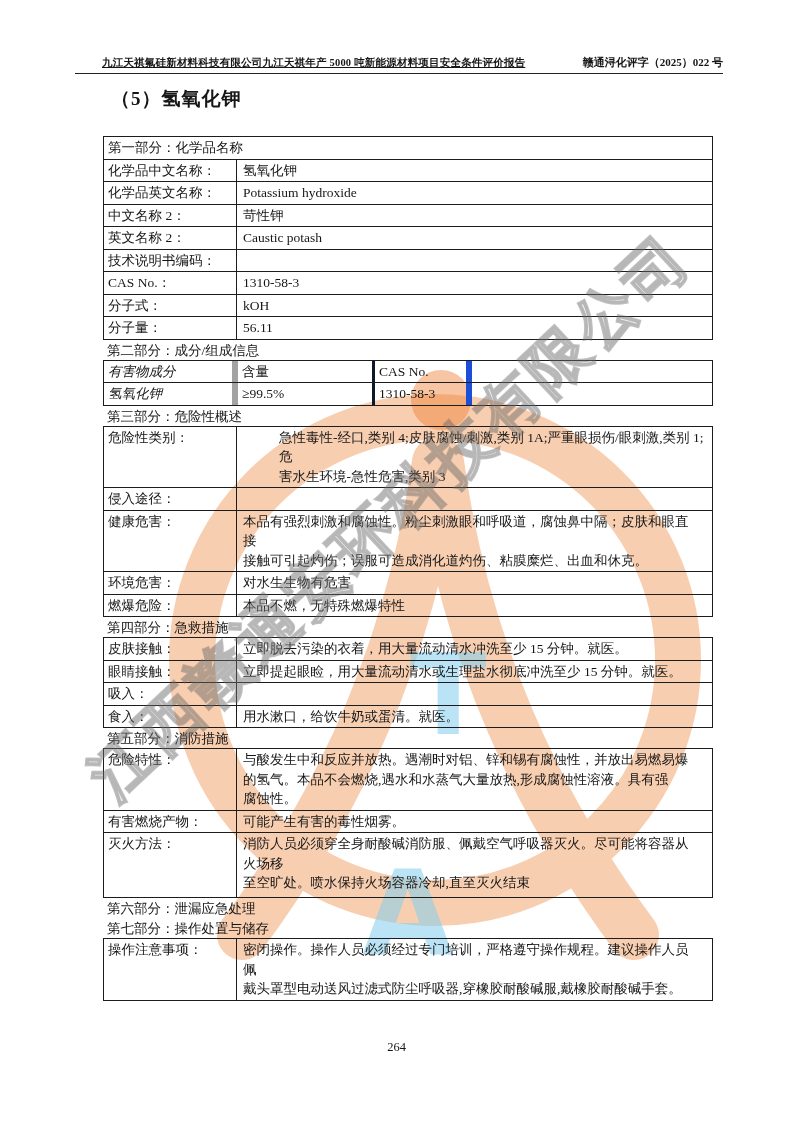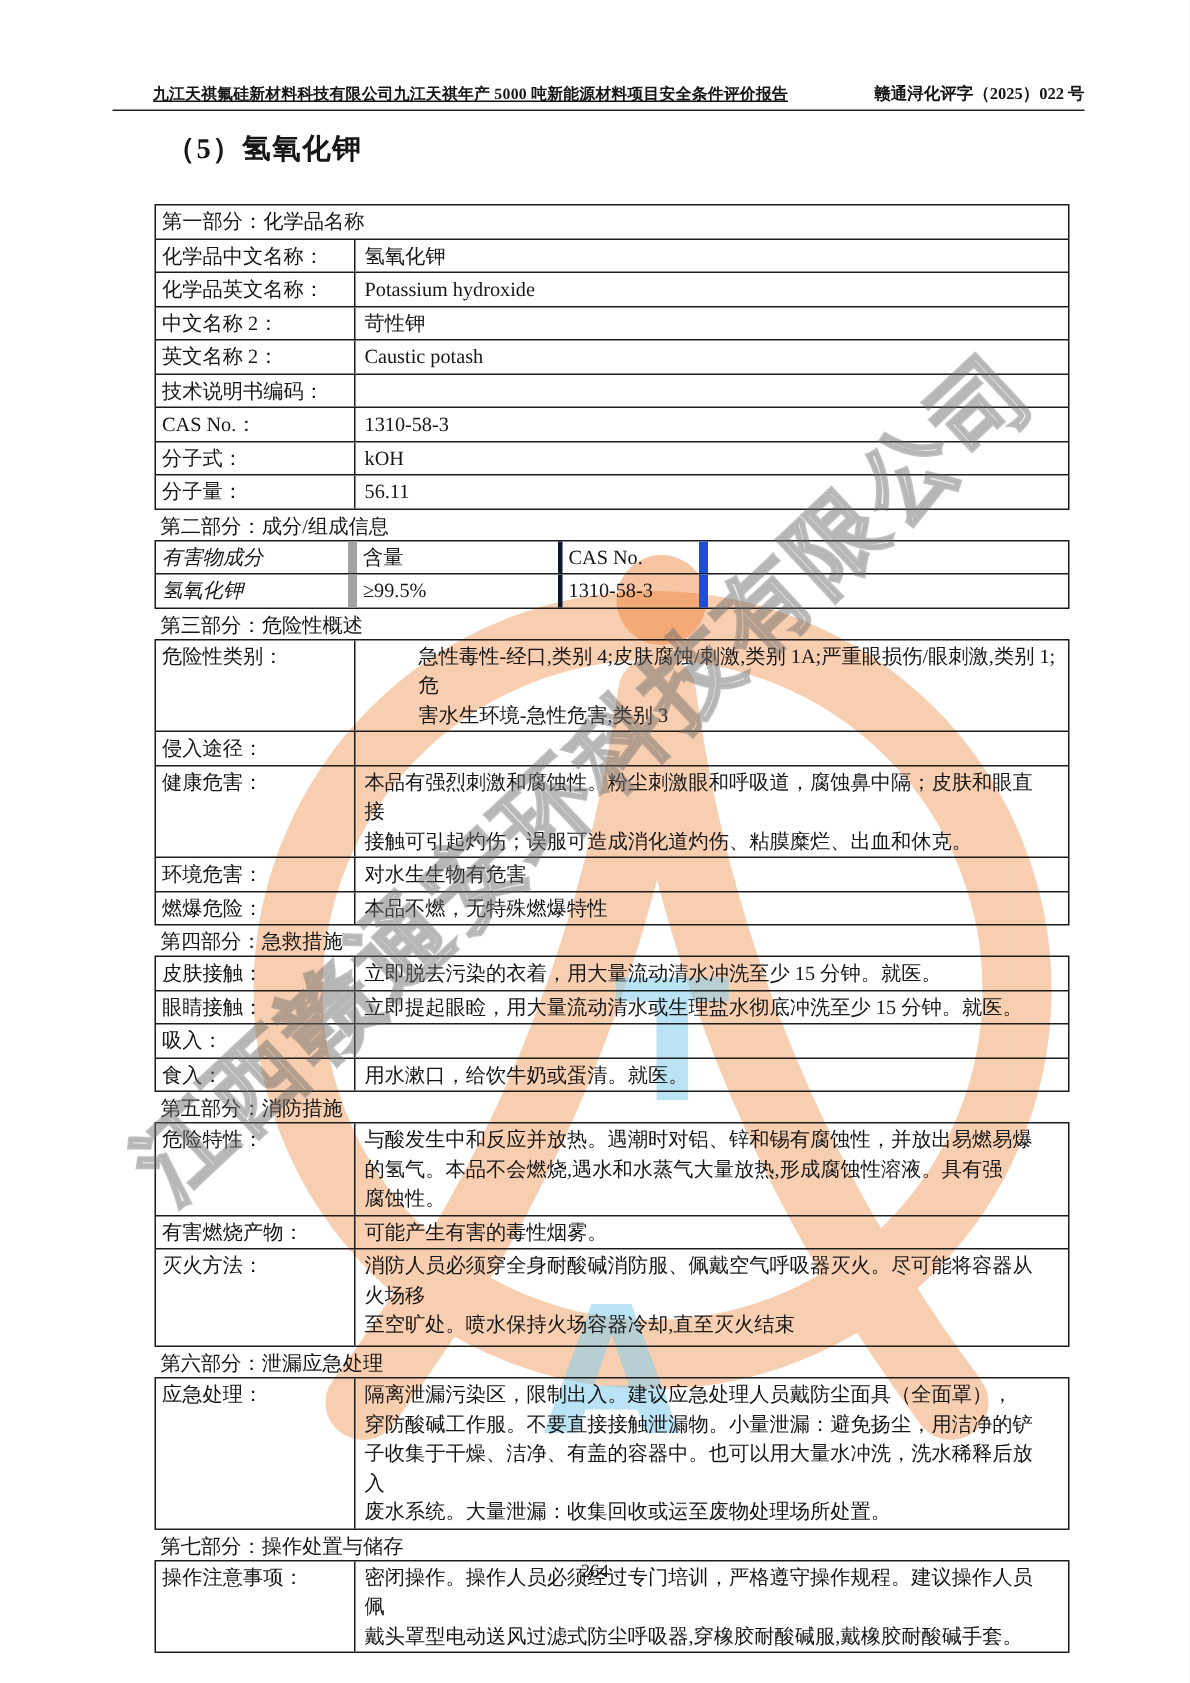--- a/index.html
+++ b/index.html
@@ -224,30 +224,20 @@
       </div>
       <div class="row h62">
         <div class="cell lbl">灭火方法：</div>
         <div class="cell val">消防人员必须穿全身耐酸碱消防服、佩戴空气呼吸器灭火。尽可能将容器从
 火场移
 至空旷处。喷水保持火场容器冷却,直至灭火结束</div>
       </div>
     </div>
 
     <div class="sec">第六部分：泄漏应急处理</div>
-    <div class="tbl">
-      <div class="row">
-        <div class="cell lbl">应急处理：</div>
-        <div class="cell val">隔离泄漏污染区，限制出入。建议应急处理人员戴防尘面具（全面罩），
-穿防酸碱工作服。不要直接接触泄漏物。小量泄漏：避免扬尘，用洁净的铲
-子收集于干燥、洁净、有盖的容器中。也可以用大量水冲洗，洗水稀释后放
-入
-废水系统。大量泄漏：收集回收或运至废物处理场所处置。</div>
-      </div>
-    </div>
 
     <div class="sec">第七部分：操作处置与储存</div>
     <div class="tbl">
       <div class="row">
         <div class="cell lbl">操作注意事项：</div>
         <div class="cell val">密闭操作。操作人员必须经过专门培训，严格遵守操作规程。建议操作人员
 佩
 戴头罩型电动送风过滤式防尘呼吸器,穿橡胶耐酸碱服,戴橡胶耐酸碱手套。</div>
       </div>
     </div>

